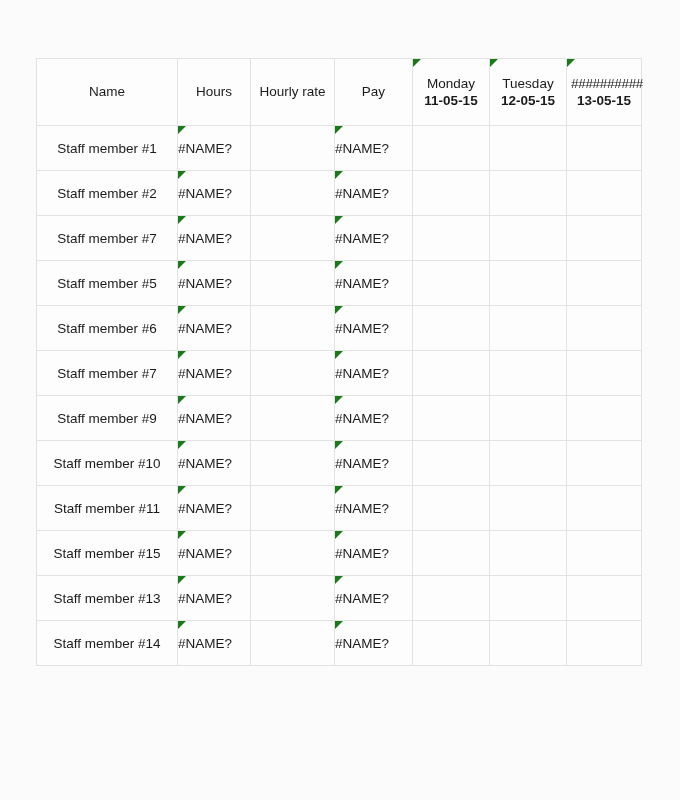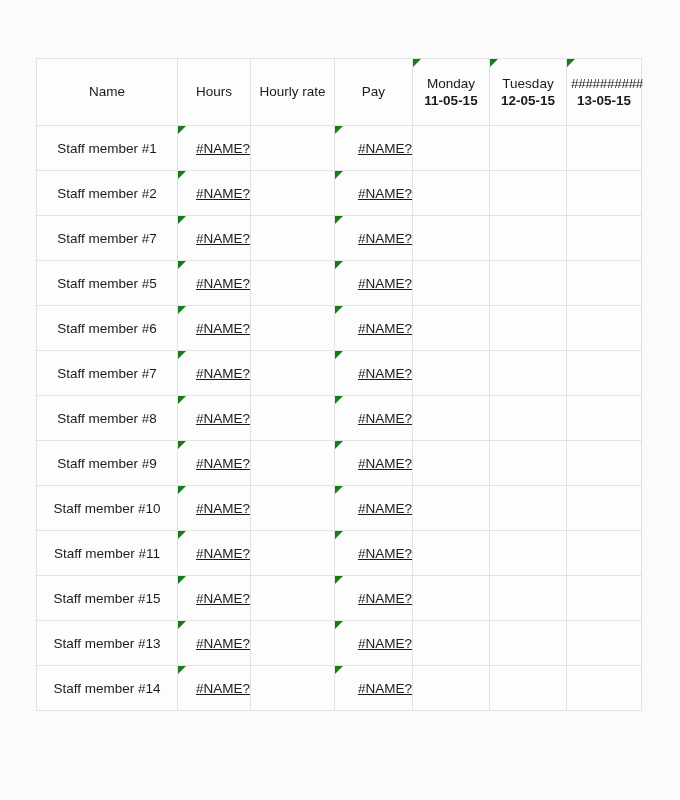--- a/index.html
+++ b/index.html
@@ -83,23 +83,22 @@
   tr.data-row td {
     height: 44px;
   }
 
   td.cell-name {
     text-align: center;
     padding-left: 12px;
     white-space: nowrap;
   }
   td.cell-center {
-    text-align: right;
-    white-space: nowrap;
-    text-decoration: underline;
+    text-align: left;
+    white-space: nowrap;
   }
   td.cell-empty {
     text-align: center;
   }
 
   
   .comment-marker {
     position: absolute;
     top: 0px;
     left: 0px;
@@ -212,29 +211,20 @@
         <tr class="data-row">
           <td class="cell-name"><span>Staff member #7</span></td>
           <td class="cell-center"><span class="comment-marker"></span><span>#NAME?</span></td>
           <td class="cell-empty"><span></span></td>
           <td class="cell-center"><span class="comment-marker"></span><span>#NAME?</span></td>
           <td class="cell-empty"><span></span></td>
           <td class="cell-empty"><span></span></td>
           <td class="cell-empty"><span></span></td>
         </tr>
         <tr class="data-row">
-          <td class="cell-name"><span>Staff member #8</span></td>
-          <td class="cell-center"><span class="comment-marker"></span><span>#NAME?</span></td>
-          <td class="cell-empty"><span></span></td>
-          <td class="cell-center"><span class="comment-marker"></span><span>#NAME?</span></td>
-          <td class="cell-empty"><span></span></td>
-          <td class="cell-empty"><span></span></td>
-          <td class="cell-empty"><span></span></td>
-        </tr>
-        <tr class="data-row">
           <td class="cell-name"><span>Staff member #9</span></td>
           <td class="cell-center"><span class="comment-marker"></span><span>#NAME?</span></td>
           <td class="cell-empty"><span></span></td>
           <td class="cell-center"><span class="comment-marker"></span><span>#NAME?</span></td>
           <td class="cell-empty"><span></span></td>
           <td class="cell-empty"><span></span></td>
           <td class="cell-empty"><span></span></td>
         </tr>
         <tr class="data-row">
           <td class="cell-name"><span>Staff member #10</span></td>

